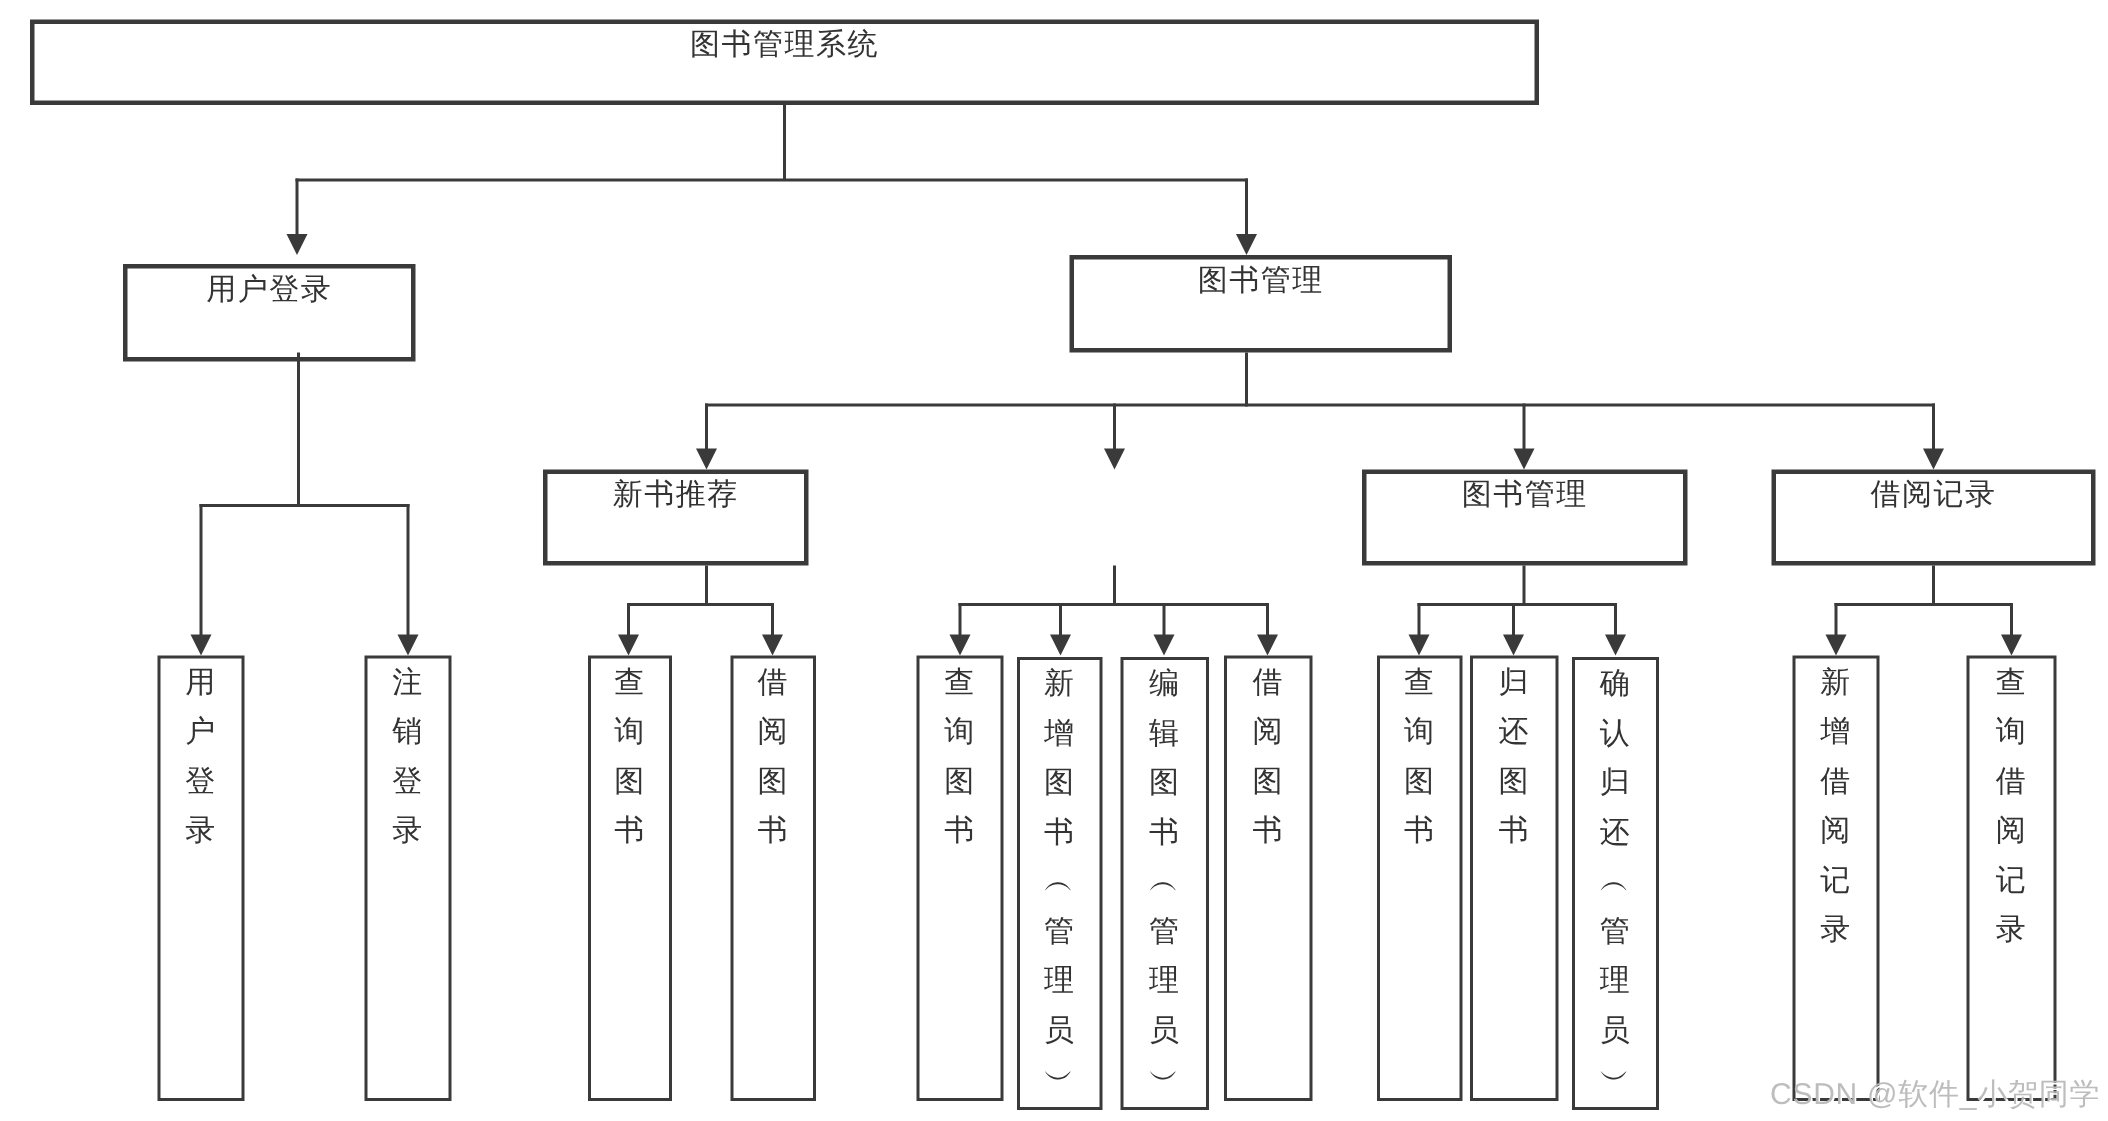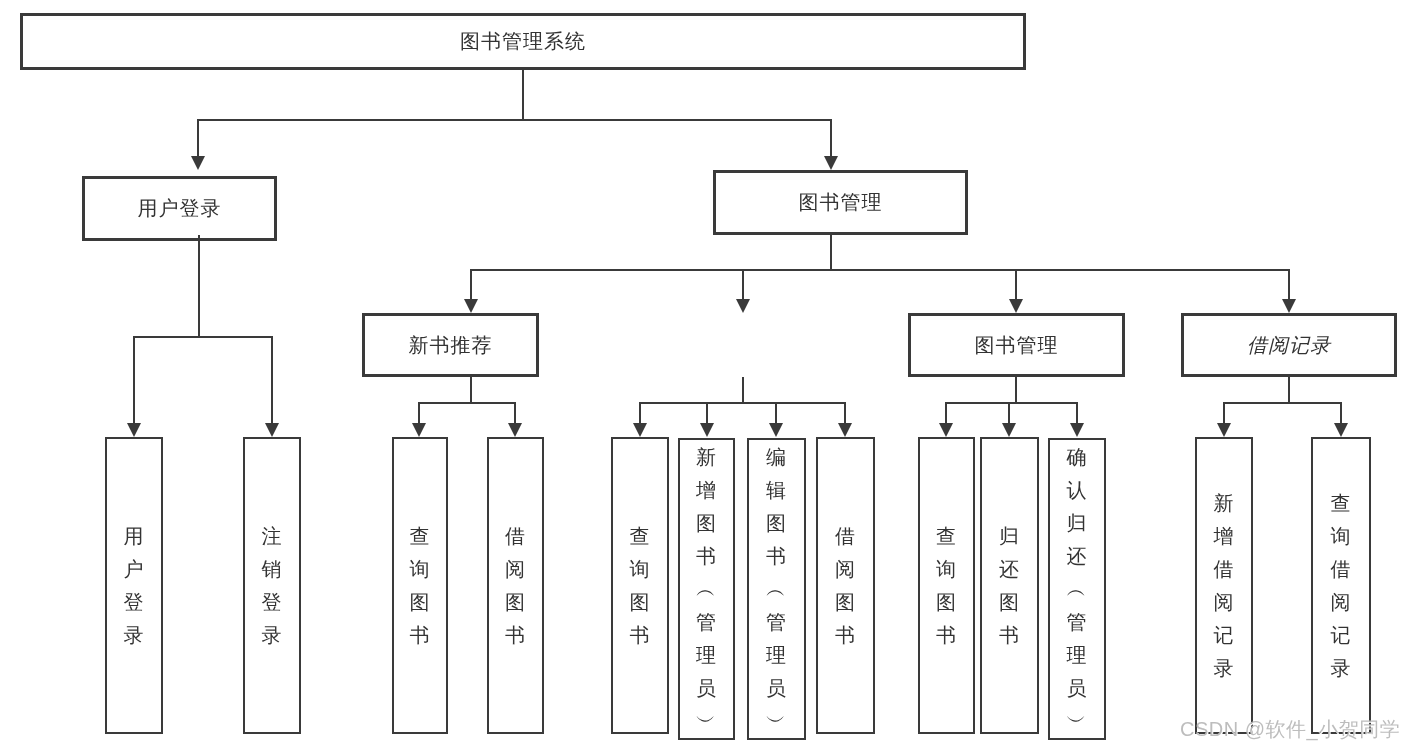--- a/index.html
+++ b/index.html
@@ -15,21 +15,20 @@
     background: #ffffff;
     overflow: hidden;
     color: #333333;
   }
   .node {
     position: absolute;
     box-sizing: border-box;
     border: 3px solid #3a3a3a;
     background: #ffffff;
     display: flex;
-    align-items: center;
     justify-content: center;
     font-size: 20px;
     color: #333333;
     letter-spacing: 1px;
   }
   .leaf {
     border-width: 2.5px;
   }
   .v-label {
     white-space: pre;
@@ -78,21 +77,21 @@
   <div class="node" style="left:713px; top:170px; width:255px; height:65px;">
     <span>图书管理</span>
   </div>
 
   <div class="node" style="left:362px; top:313px; width:177px; height:64px;">
     <span>新书推荐</span>
   </div>
   <div class="node" style="left:908px; top:313px; width:217px; height:64px;">
     <span>图书管理</span>
   </div>
-  <div class="node" style="left:1181px; top:313px; width:216px; height:64px;font-style:italic;">
+  <div class="node" style="left:1181px; top:313px; width:216px; height:64px;">
     <span>借阅记录</span>
   </div>
 
   <div class="node leaf" style="left:105px; top:437px; width:58px; height:297px;">
     <span class="v-label">用
 户
 登
 录</span>
   </div>
   <div class="node leaf" style="left:243px; top:437px; width:58px; height:297px;">

